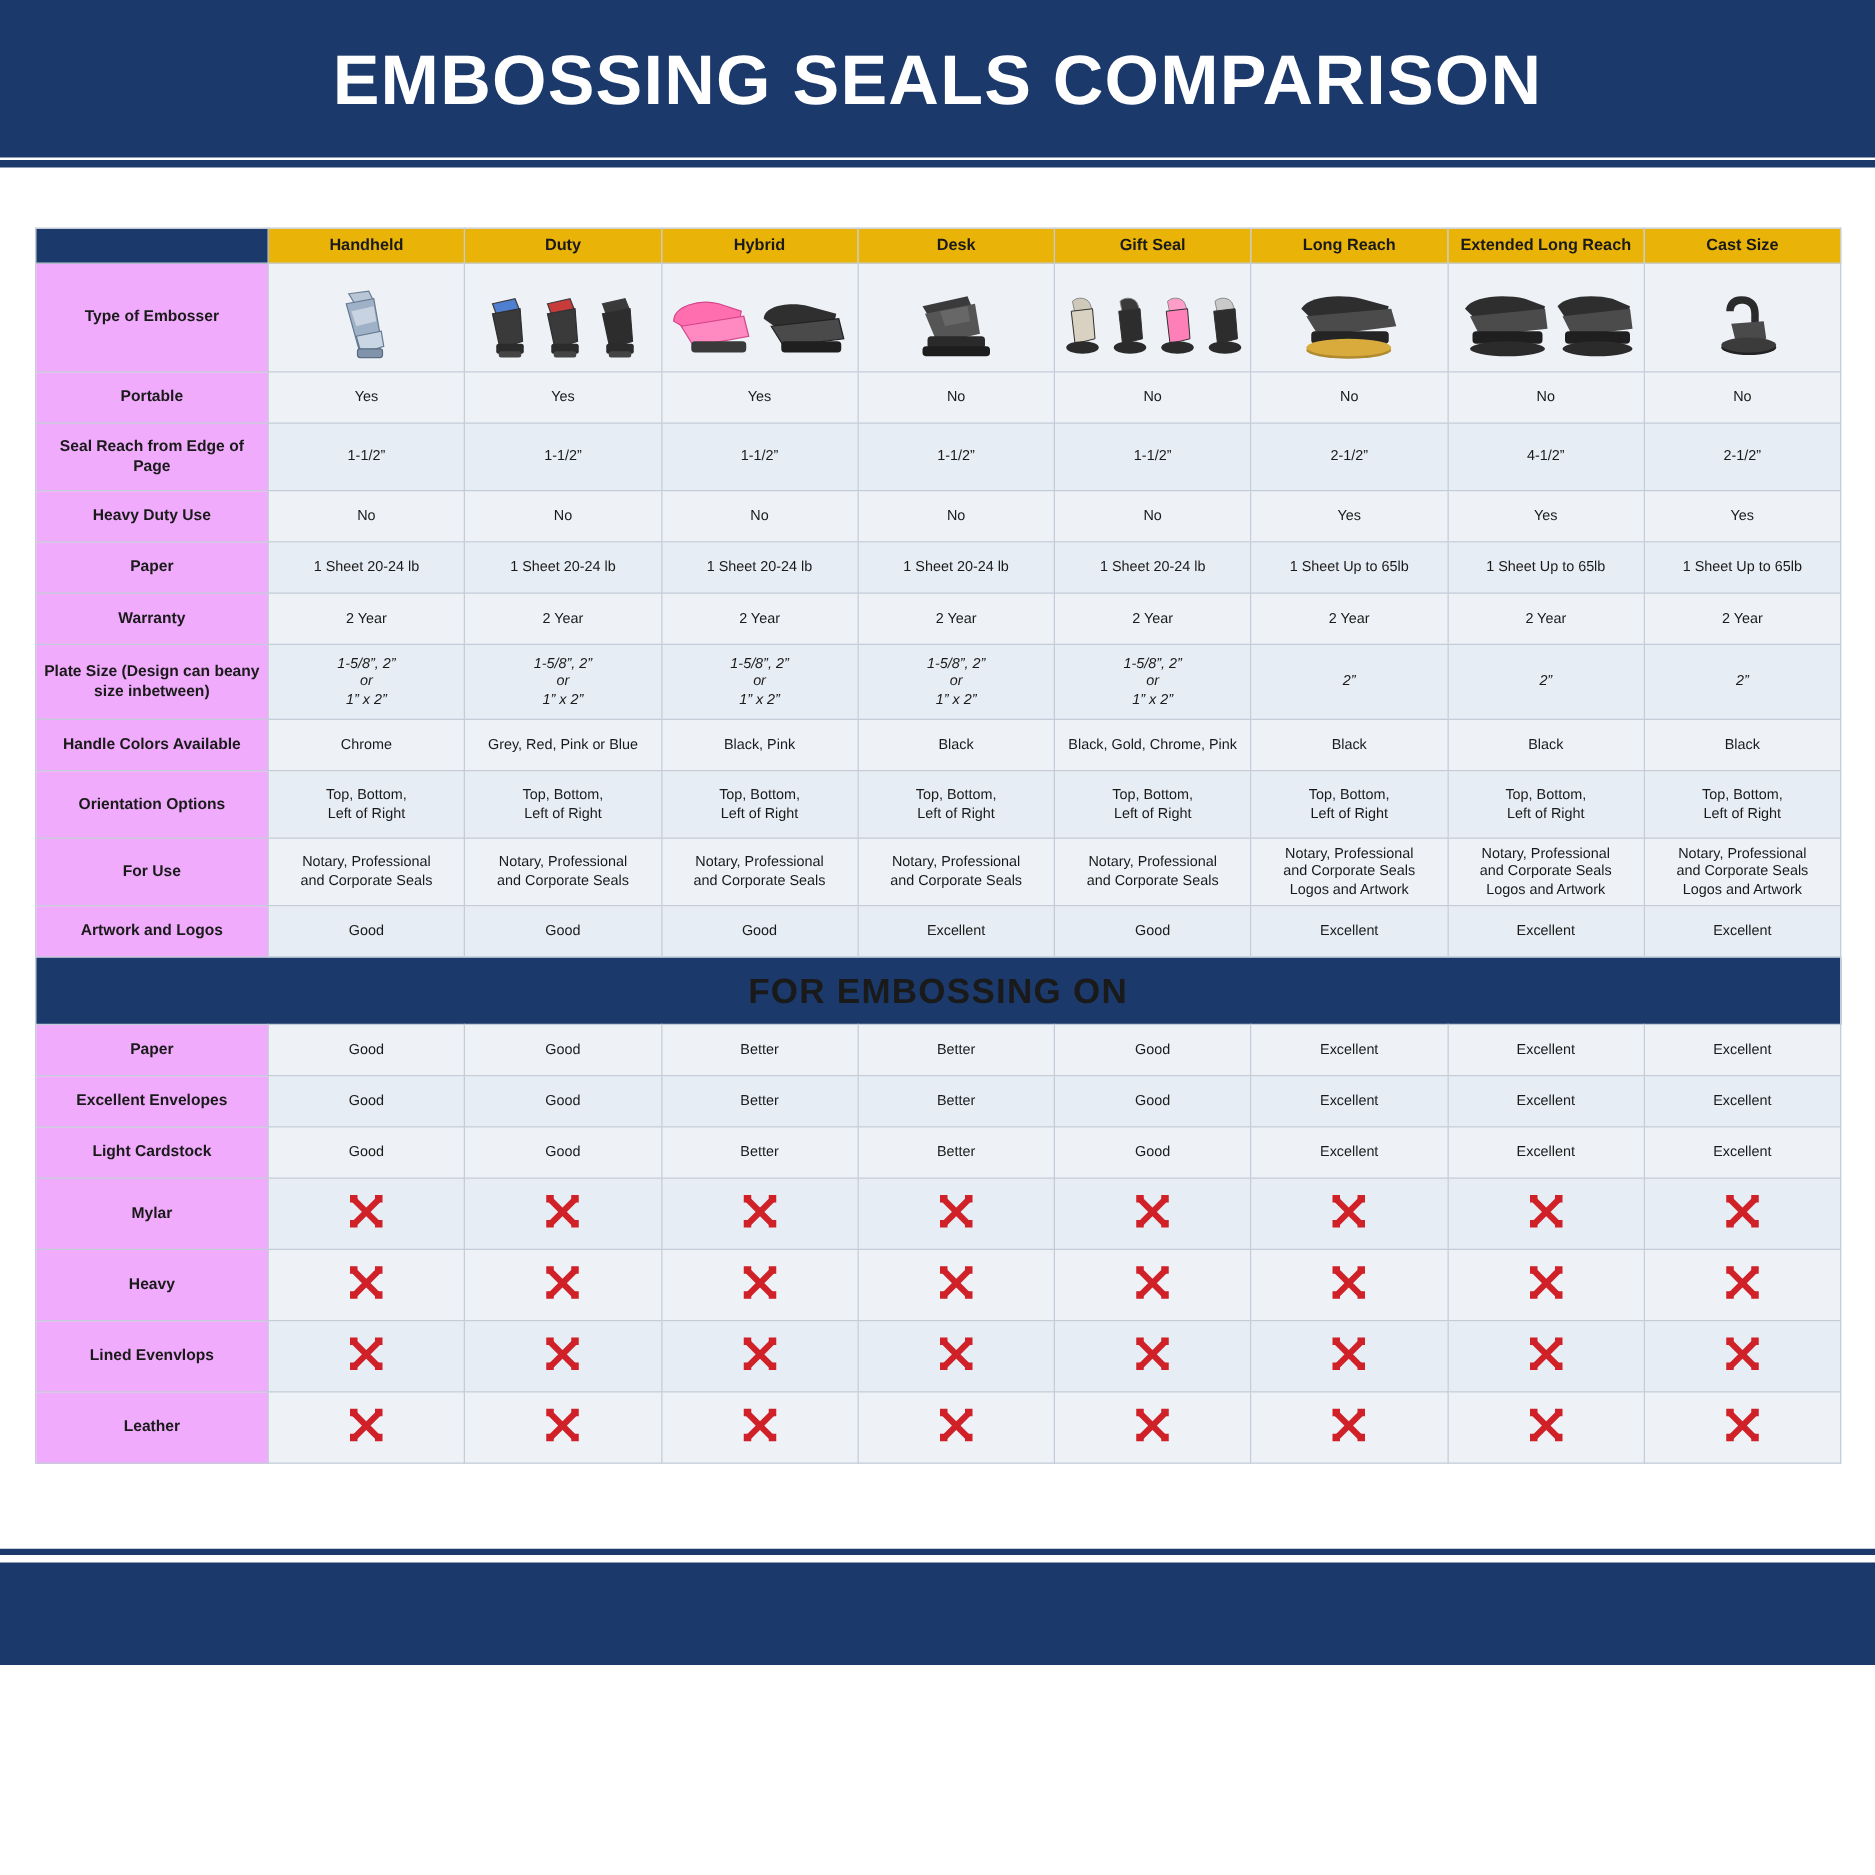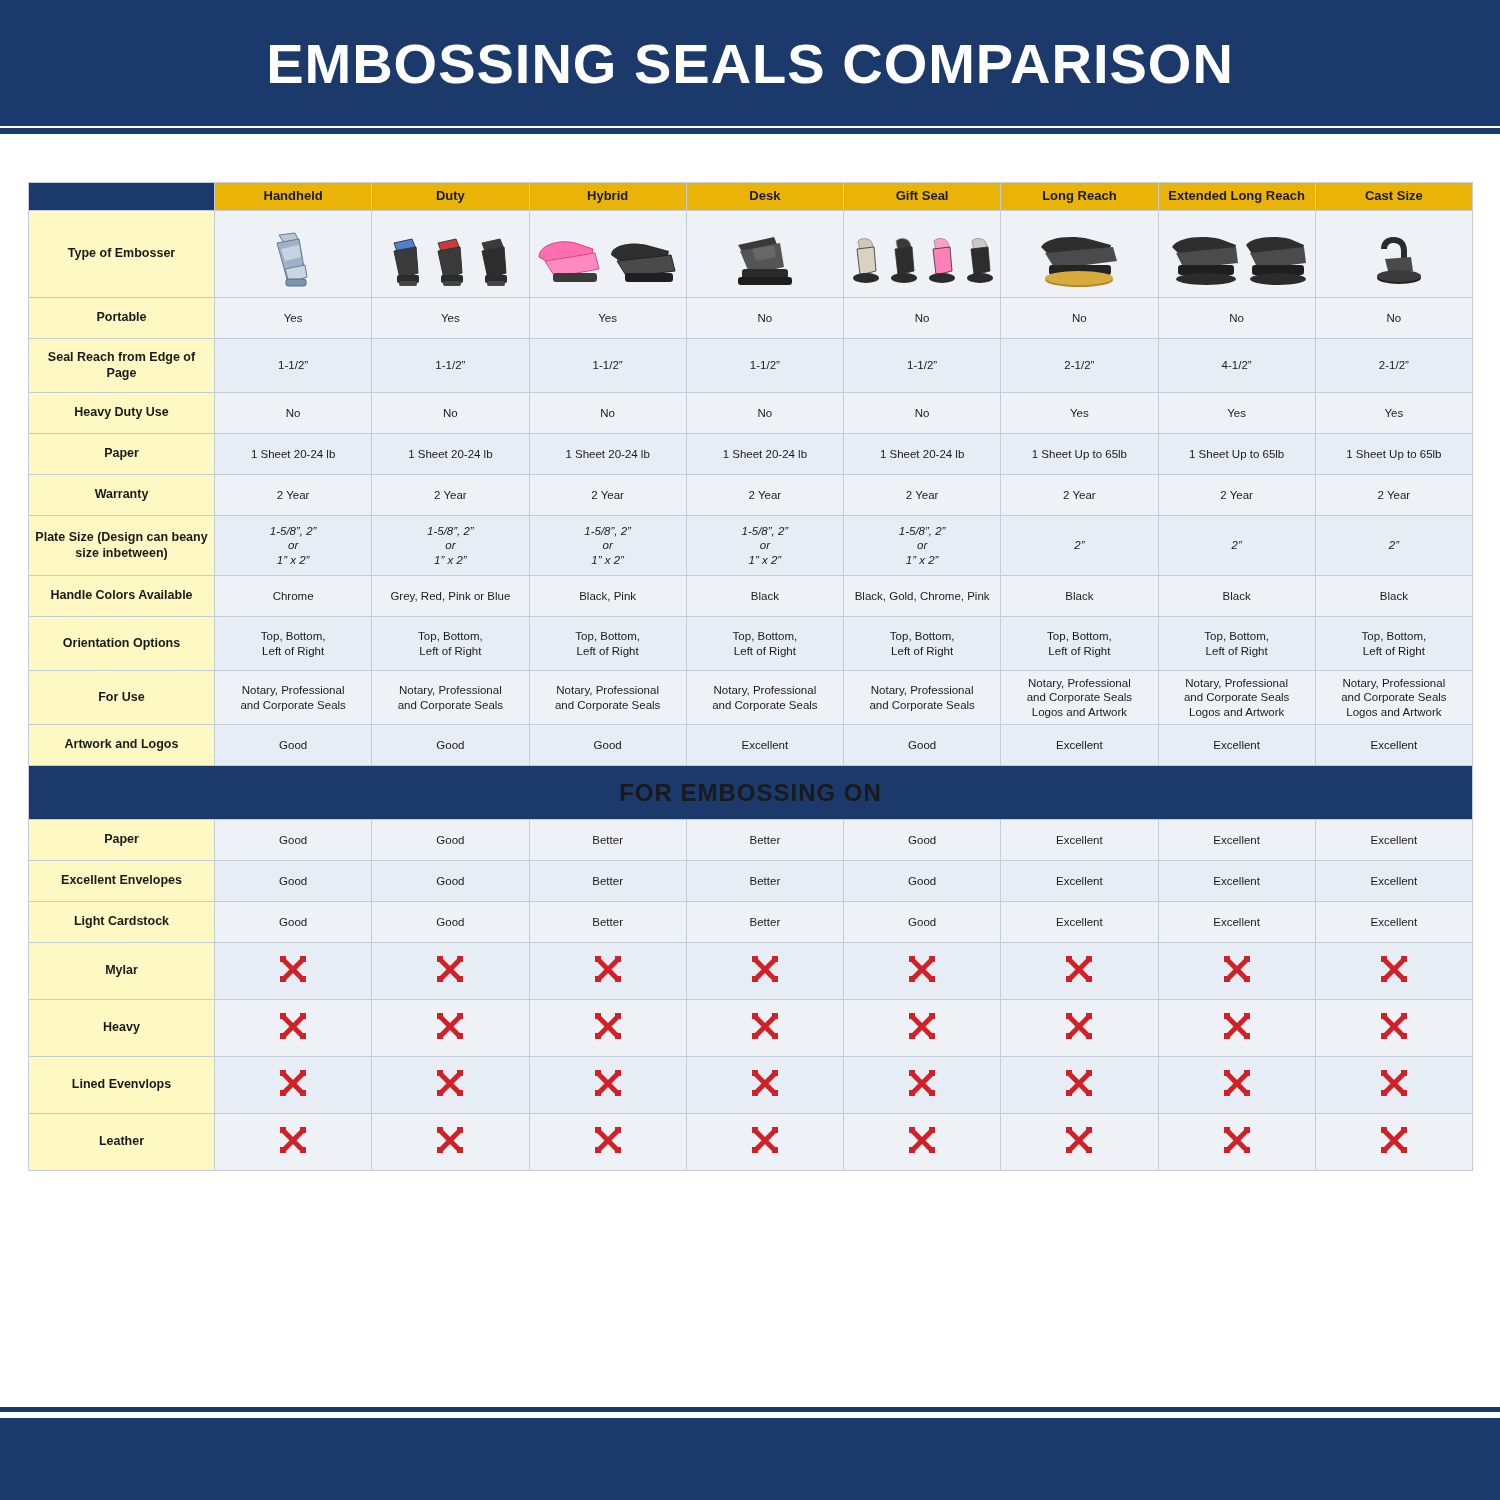--- a/index.html
+++ b/index.html
@@ -4,21 +4,21 @@
 <style>
   * { box-sizing: border-box; }
   html, body {
     margin: 0; padding: 0;
     width: 1500px; height: 1500px;
     background: #ffffff;
     font-family: "Liberation Sans", sans-serif;
   }
   #page {
     position: relative;
-    width: 1500px; height: 1500px;
+    width: 1500px; height: 1332px;
     background: #ffffff;
     overflow: hidden;
   }
   
   .header-band {
     position: absolute;
     top: 0; left: 0;
     width: 1500px; height: 126px;
     background: #1b3a6b;
   }
@@ -71,21 +71,21 @@
     text-align: center;
     vertical-align: middle;
     color: #1a1a1a;
     line-height: 1.25;
   }
   col.labelcol { width: 186px; }
   col.datacol { width: 157.25px; }
 
   
   td.rowlabel {
-    background: #fef9c3;
+    background: #f0abfc;
     color: #ffffff;
     font-weight: bold;
     text-align: left;
     padding-left: 12px;
     font-size: 12.5px;
     border: 1px solid #1b3a6b;
     line-height: 1.25;
     margin-left: 38px;
   }
   td.corner {
@@ -112,21 +112,21 @@
   }
   td.data.tall { height: 54px; }
   td.data.tall2 { height: 60px; font-style: italic; }
   td.data.mark { height: 57px; }
 
   tr.alt td.data { background: #e7edf4; }
 
   td.section {
     background: #1b3a6b;
     color: #ffffff;
-    font-size: 24px;
+    font-size: 28px;
     font-weight: bold;
     letter-spacing: 1px;
     height: 54px;
     border: 1px solid #1b3a6b;
   }
 
   
   .xmark {
     display: inline-block;
     position: relative;

